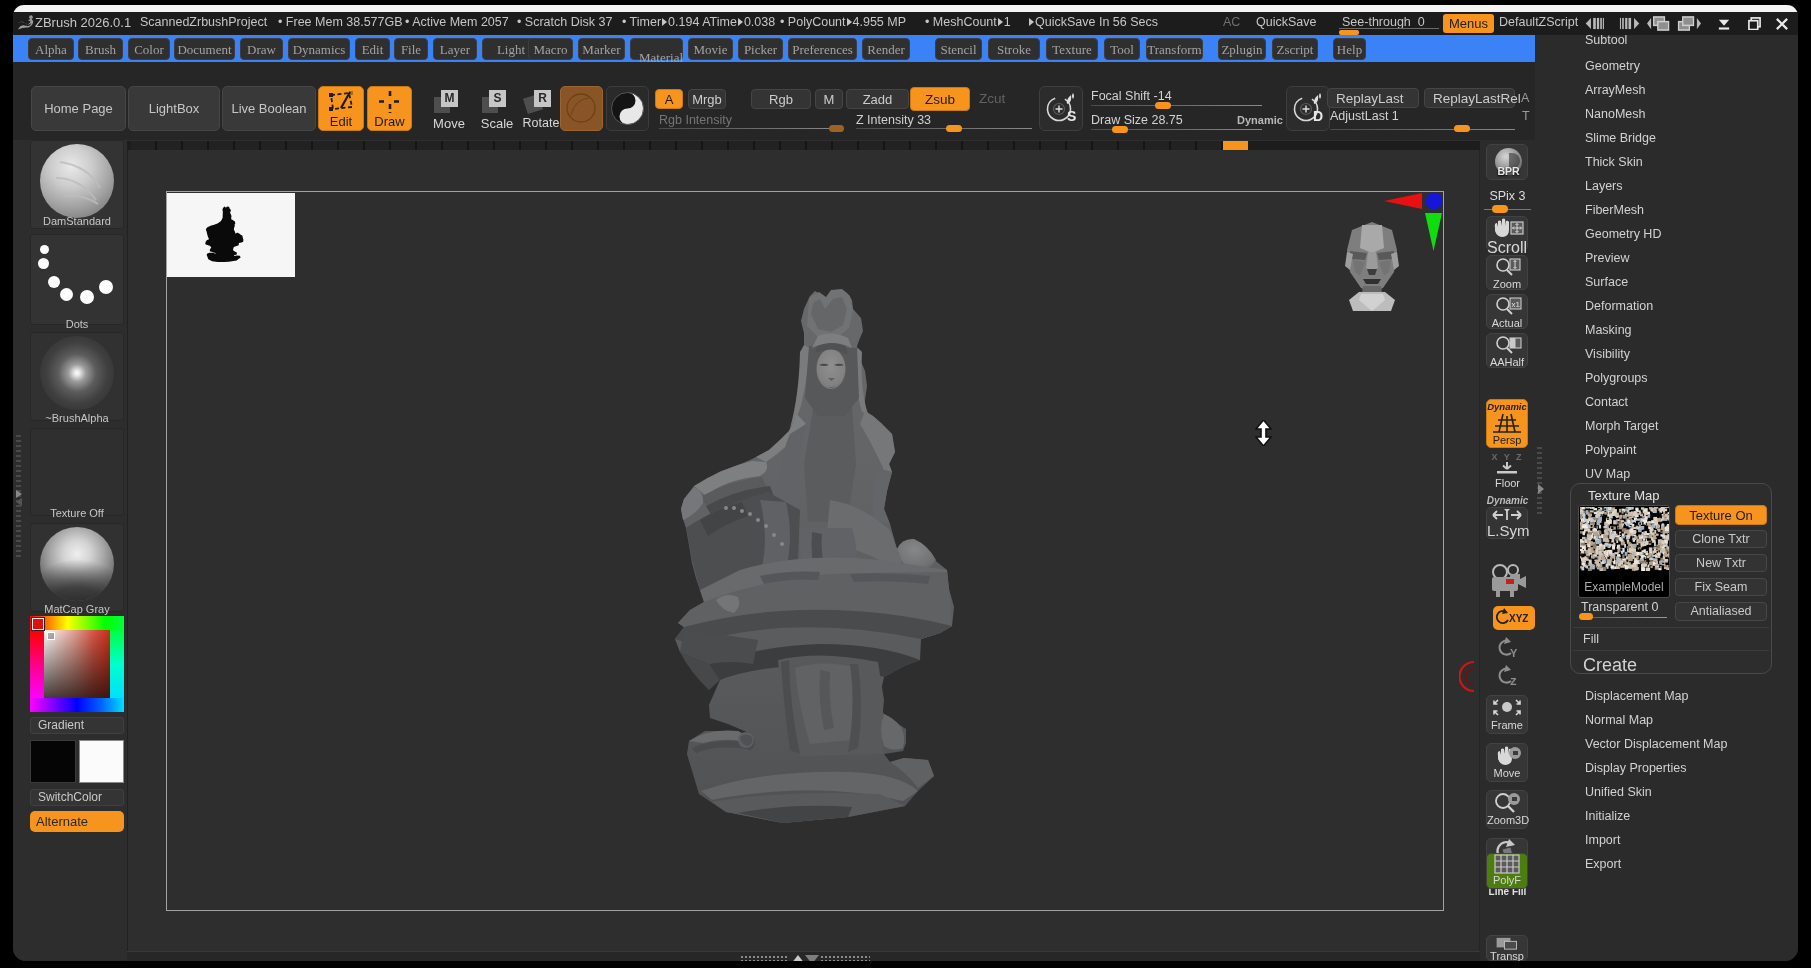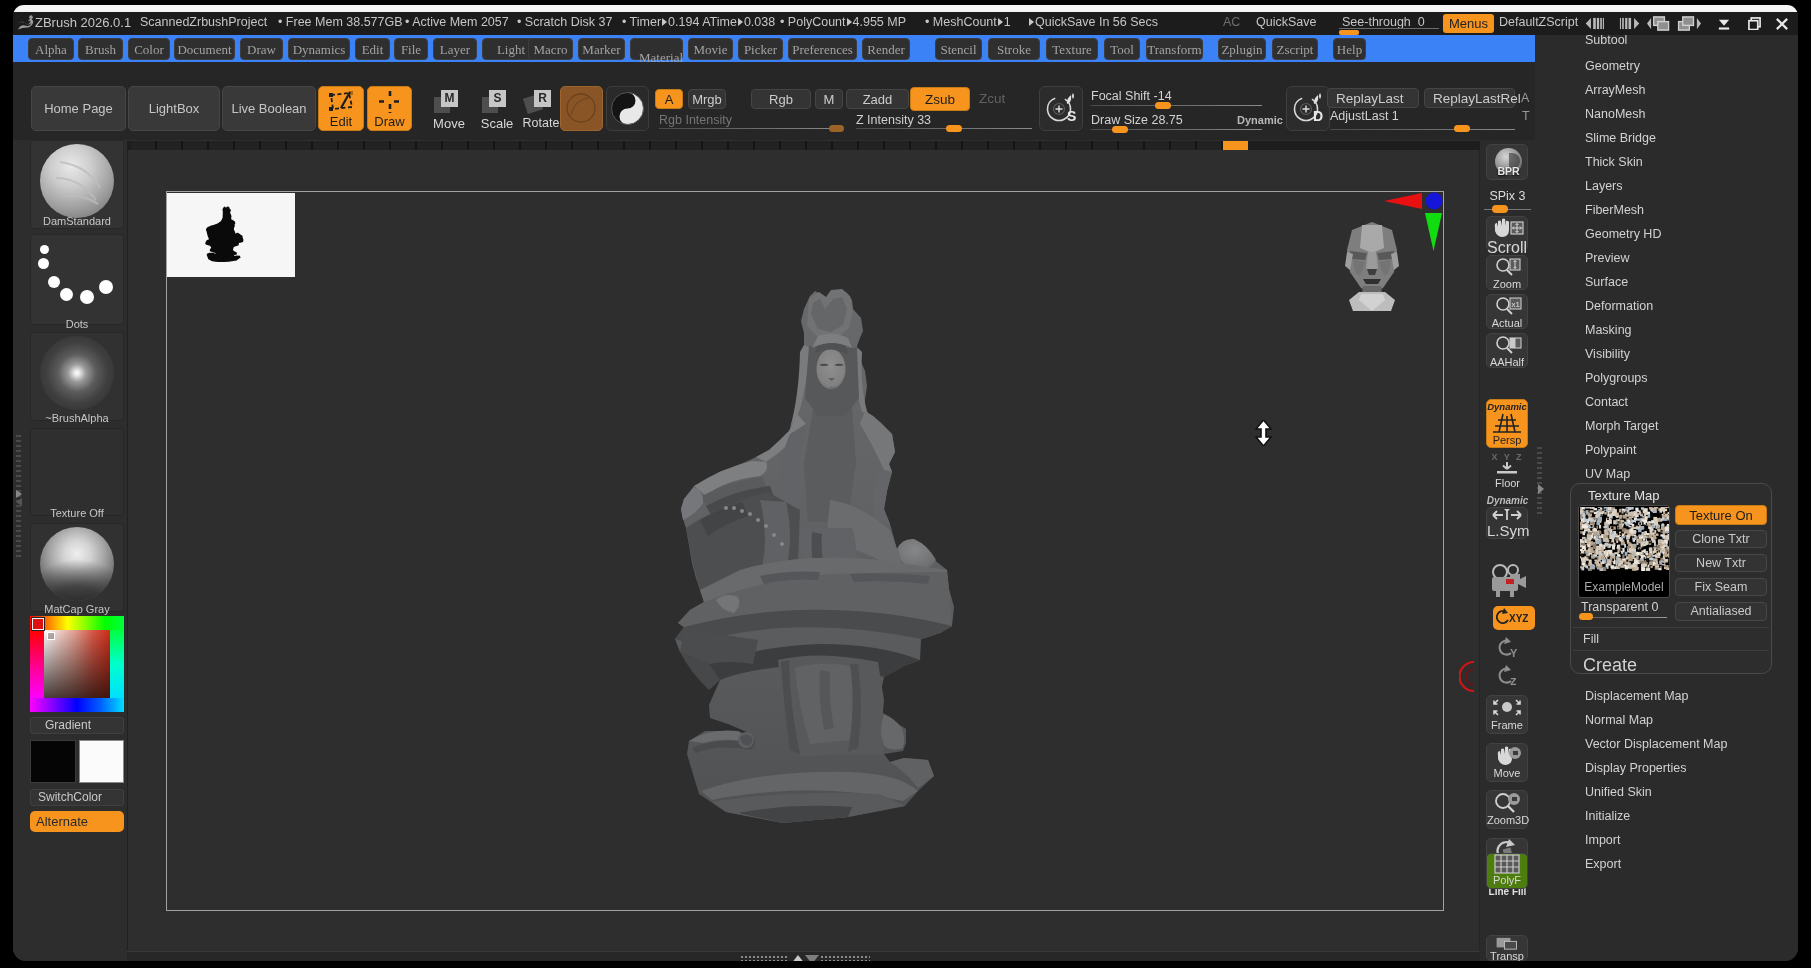--- a/index.html
+++ b/index.html
@@ -279,21 +279,21 @@
 
     <div class="abs" style="left:17px;top:476px;width:94px;height:96px">
       <div class="abs" style="left:0;top:0;width:94px;height:14px;background:linear-gradient(90deg,#f00,#ff8000 20%,#ff0 40%,#80ff00 60%,#00ff00 80%,#00ff40 100%)"></div>
       <div class="abs" style="left:0;top:82px;width:94px;height:14px;background:linear-gradient(90deg,#ff00ff,#8000ff 25%,#0000ff 50%,#0060ff 75%,#00e0ff 100%)"></div>
       <div class="abs" style="left:0;top:14px;width:14px;height:68px;background:linear-gradient(180deg,#f00,#ff00a0 60%,#ff00ff 100%)"></div>
       <div class="abs" style="left:80px;top:14px;width:14px;height:68px;background:linear-gradient(180deg,#00ff40,#00ffcc 50%,#00e0ff 100%)"></div>
       <div class="abs" style="left:14px;top:14px;width:66px;height:68px;background:linear-gradient(to bottom,rgba(28,14,10,0) 0%,rgba(28,14,10,0.8) 100%),linear-gradient(to right,#ffffff,#e2a396 45%,#d85545 75%,#cc2d1a 100%)"></div>
       <div class="abs" style="left:17px;top:16px;width:6px;height:6px;border:1.5px solid #fff;background:rgba(0,0,0,0.25)"></div>
       <div class="abs" style="left:2px;top:2px;width:10px;height:10px;background:#dd1111;border:1.5px solid #f2f2f2;outline:1px solid #222"></div>
     </div>
-    <div class="abs" style="left:17px;top:577px;width:94px;height:17px;background:#343434;border:1px solid #404040;border-radius:3px;box-sizing:border-box;color:#c9c9c9;font-size:12px;line-height:15px;padding-left:14px">Gradient</div>
+    <div class="abs" style="left:17px;top:577px;width:94px;height:17px;background:#343434;border:1px solid #404040;border-radius:3px;box-sizing:border-box;color:#c9c9c9;font-size:12px;line-height:15px;padding-left:7px">Gradient</div>
     <div class="abs" style="left:17px;top:600px;width:46px;height:43px;background:#050505;border:1px solid #3a3a3a;box-sizing:border-box"></div>
     <div class="abs" style="left:66px;top:600px;width:45px;height:43px;background:#fbfbfb;border:1px solid #888;box-sizing:border-box"></div>
     <div class="abs" style="left:17px;top:649px;width:94px;height:17px;background:#343434;border:1px solid #404040;border-radius:3px;box-sizing:border-box;color:#c9c9c9;font-size:12px;line-height:15px;padding-left:7px">SwitchColor</div>
     <div class="abs" style="left:17px;top:671px;width:94px;height:21px;background:#f7941e;border-radius:5px;color:#2a2a2a;font-size:13px;line-height:21px;padding-left:6px;box-sizing:border-box">Alternate</div>
   </div>
   <div id="canvas">
     <div id="cstrip"></div>
     <div class="abs" style="left:0;top:10px;width:1px;height:801px;background:#212121"></div>
     <div class="abs" style="left:1352px;top:10px;width:1px;height:801px;background:#242424"></div>
     <div class="abs" style="left:4px;top:1px;width:1092px;height:9px;background:repeating-linear-gradient(90deg,#222222 0 24px,#151515 24px 26px)"></div>

